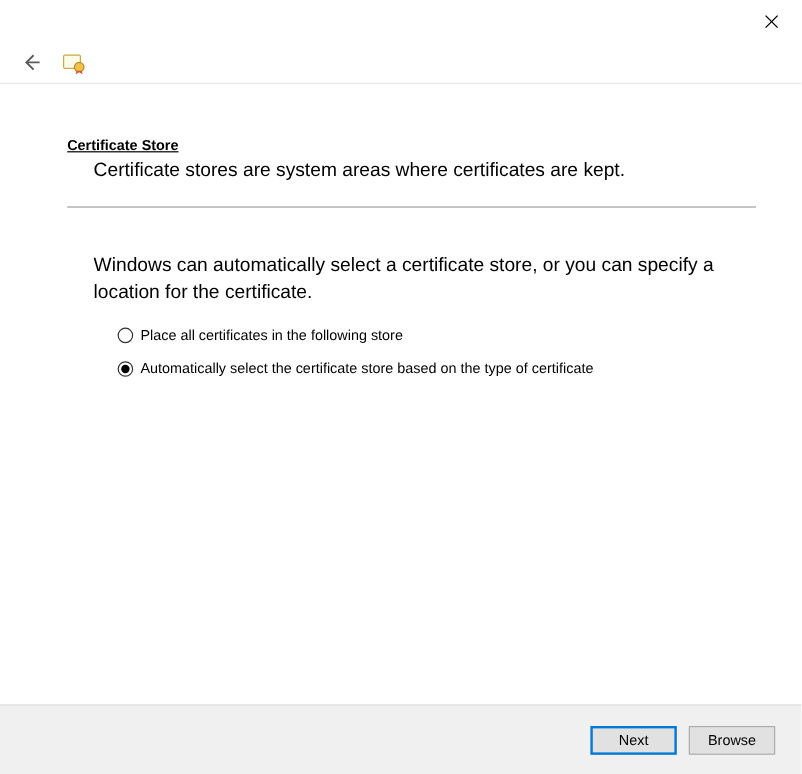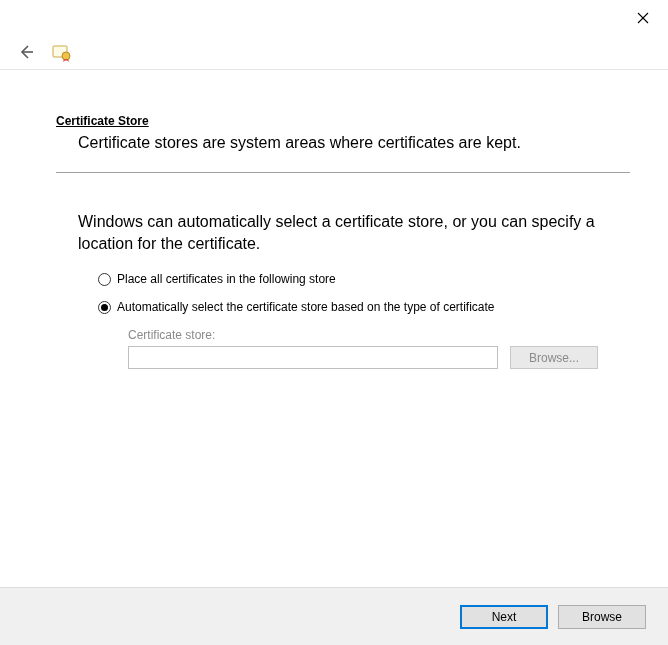--- a/index.html
+++ b/index.html
@@ -31,21 +31,21 @@
 
     .store-block { padding-left: 72px; margin-top: 4px; }
     .store-label { font-size: 12px; color: #8a8a8a; margin-bottom: 4px; }
     .store-row { display: flex; align-items: center; gap: 12px; }
     .store-input { width: 370px; height: 23px; border: 1px solid #bfbfbf; background: #fff; padding: 2px 4px; font-size: 12px; }
     .store-input:disabled { background: #fff; color: #888; }
     .browse-btn { width: 88px; height: 23px; font-size: 12px; background: #e9e9e9; border: 1px solid #c8c8c8; color: #6d6d6d; cursor: default; text-align: center; }
     .browse-btn:disabled { color: #8a8a8a; }
 
     .footer { position: absolute; left: 0; right: 0; bottom: 0; height: 58px; background: #f0f0f0; border-top: 1px solid #dcdcdc; display: flex; align-items: center; justify-content: flex-end; padding-right: 22px; gap: 10px; }
-    .btn { width: 88px; height: 24px; font-size: 12px; background: #e1e1e1; border: 1px solid #adadad; cursor: pointer; }
+    .btn { width: 72px; height: 24px; font-size: 12px; background: #e1e1e1; border: 1px solid #adadad; cursor: pointer; }
     .btn.primary { border: 2px solid #0078d7; background: #e1e1e1; }
   </style>
 </head>
 <body>
 
   <div class="titlebar">
     <div class="close-btn">
       <svg viewBox="0 0 12 12">
         <line x1="1" y1="1" x2="11" y2="11" stroke="#000" stroke-width="1.1"></line>
         <line x1="11" y1="1" x2="1" y2="11" stroke="#000" stroke-width="1.1"></line>
@@ -84,25 +84,18 @@
         <span class="radio-label">Place all certificates in the following store</span>
       </div>
       <div class="radio-row selected">
         <span class="radio-outer">
           <span class="radio-inner"></span>
         </span>
         <span class="radio-label">Automatically select the certificate store based on the type of certificate</span>
       </div>
     </div>
 
-    <div class="store-block">
-      <div class="store-label">Certificate store:</div>
-      <div class="store-row">
-        <input class="store-input" type="text" disabled="" value="" style="">
-        <button class="browse-btn" disabled="">Browse...</button>
-      </div>
-    </div>
   </div>
 
   <div class="footer">
     <button class="btn primary">Next</button>
     <button class="btn">Browse</button>
   </div>
 
 </body></html>

